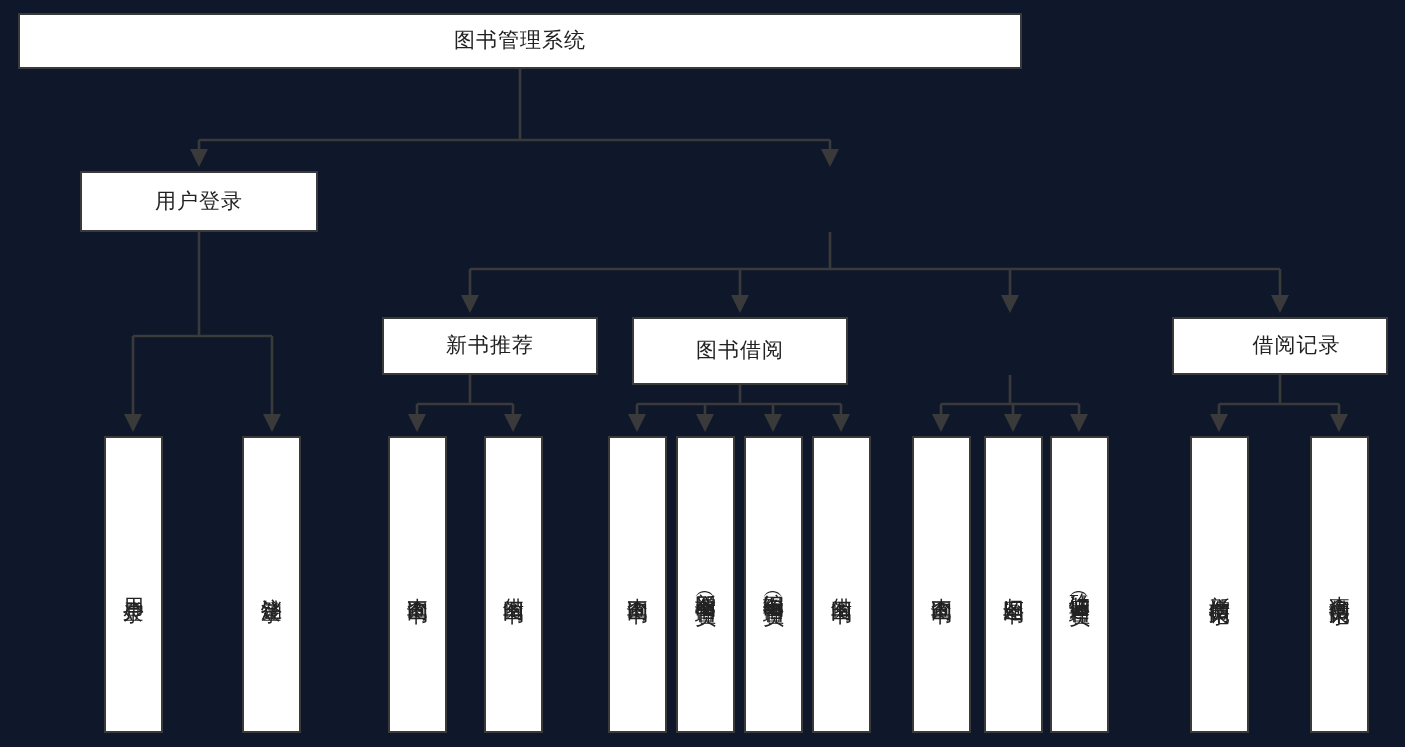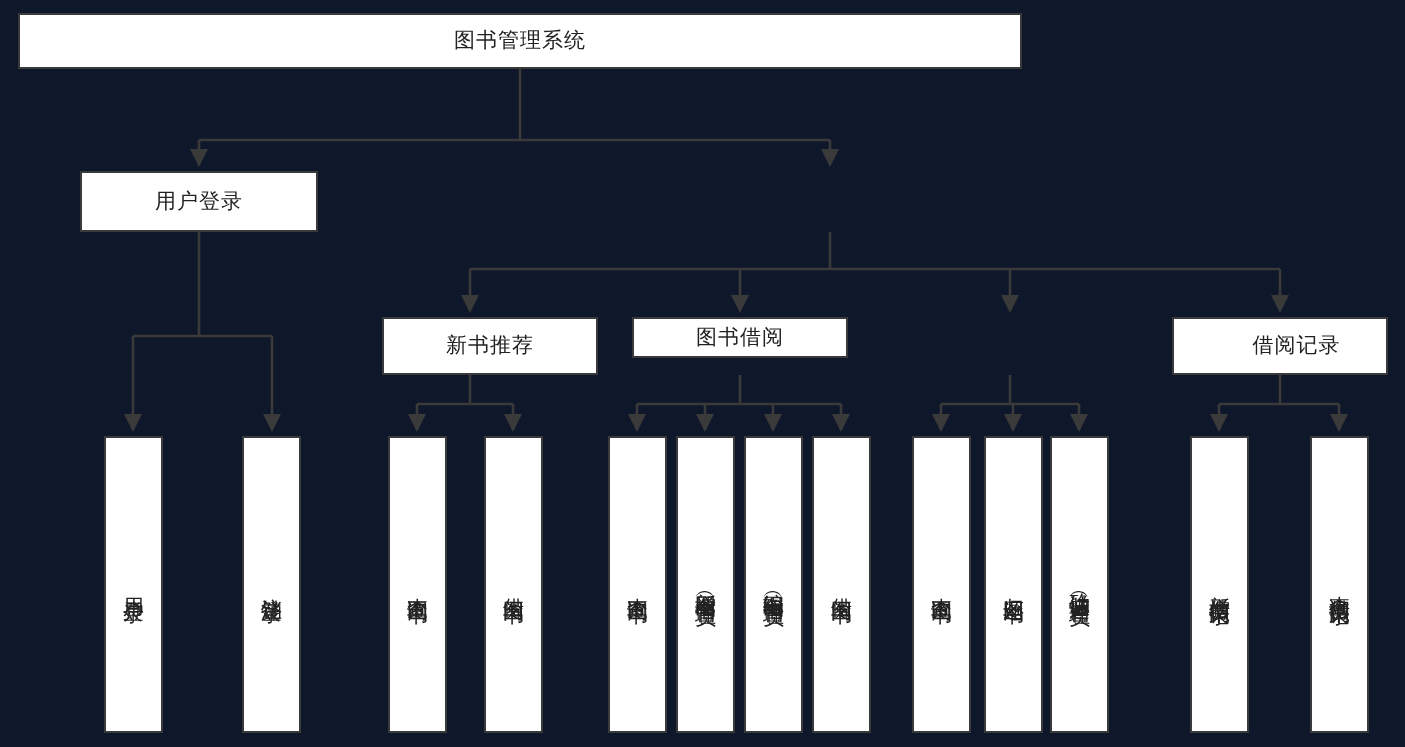--- a/index.html
+++ b/index.html
@@ -114,21 +114,21 @@
       <path d="M 1219 404 L 1219 429" marker-end="url(#arrow)"></path>
       <path d="M 1339 404 L 1339 429" marker-end="url(#arrow)"></path>
     </g>
   </svg>
 
   <div class="node horiz" style="left: 18px; top: 13px; width: 1004px; height: 56px;">图书管理系统</div>
 
   <div class="node horiz" style="left: 80px; top: 171px; width: 238px; height: 61px;">用户登录</div>
 
   <div class="node horiz" style="left: 362px; top: 317px; width: 216px; height: 58px; margin-left: 20px;">新书推荐</div>
-  <div class="node horiz" style="left: 632px; top: 317px; width: 216px; height: 41px;">图书借阅</div>
+  <div class="node horiz" style="left: 632px; top: 317px; width: 216px; height: 68px;">图书借阅</div>
   <div class="node horiz" style="left: 1172px; top: 317px; width: 216px; height: 58px; padding-left: 33px;">借阅记录</div>
 
   <div class="node vert" style="left: 104px; top: 436px; width: 59px; height: 297px;">
     <span class="vlabel">用户登录</span>
   </div>
   <div class="node vert" style="left: 242px; top: 436px; width: 59px; height: 297px;">
     <span class="vlabel">注销登录</span>
   </div>
   <div class="node vert" style="left: 388px; top: 436px; width: 59px; height: 297px;">
     <span class="vlabel">查询图书</span>

